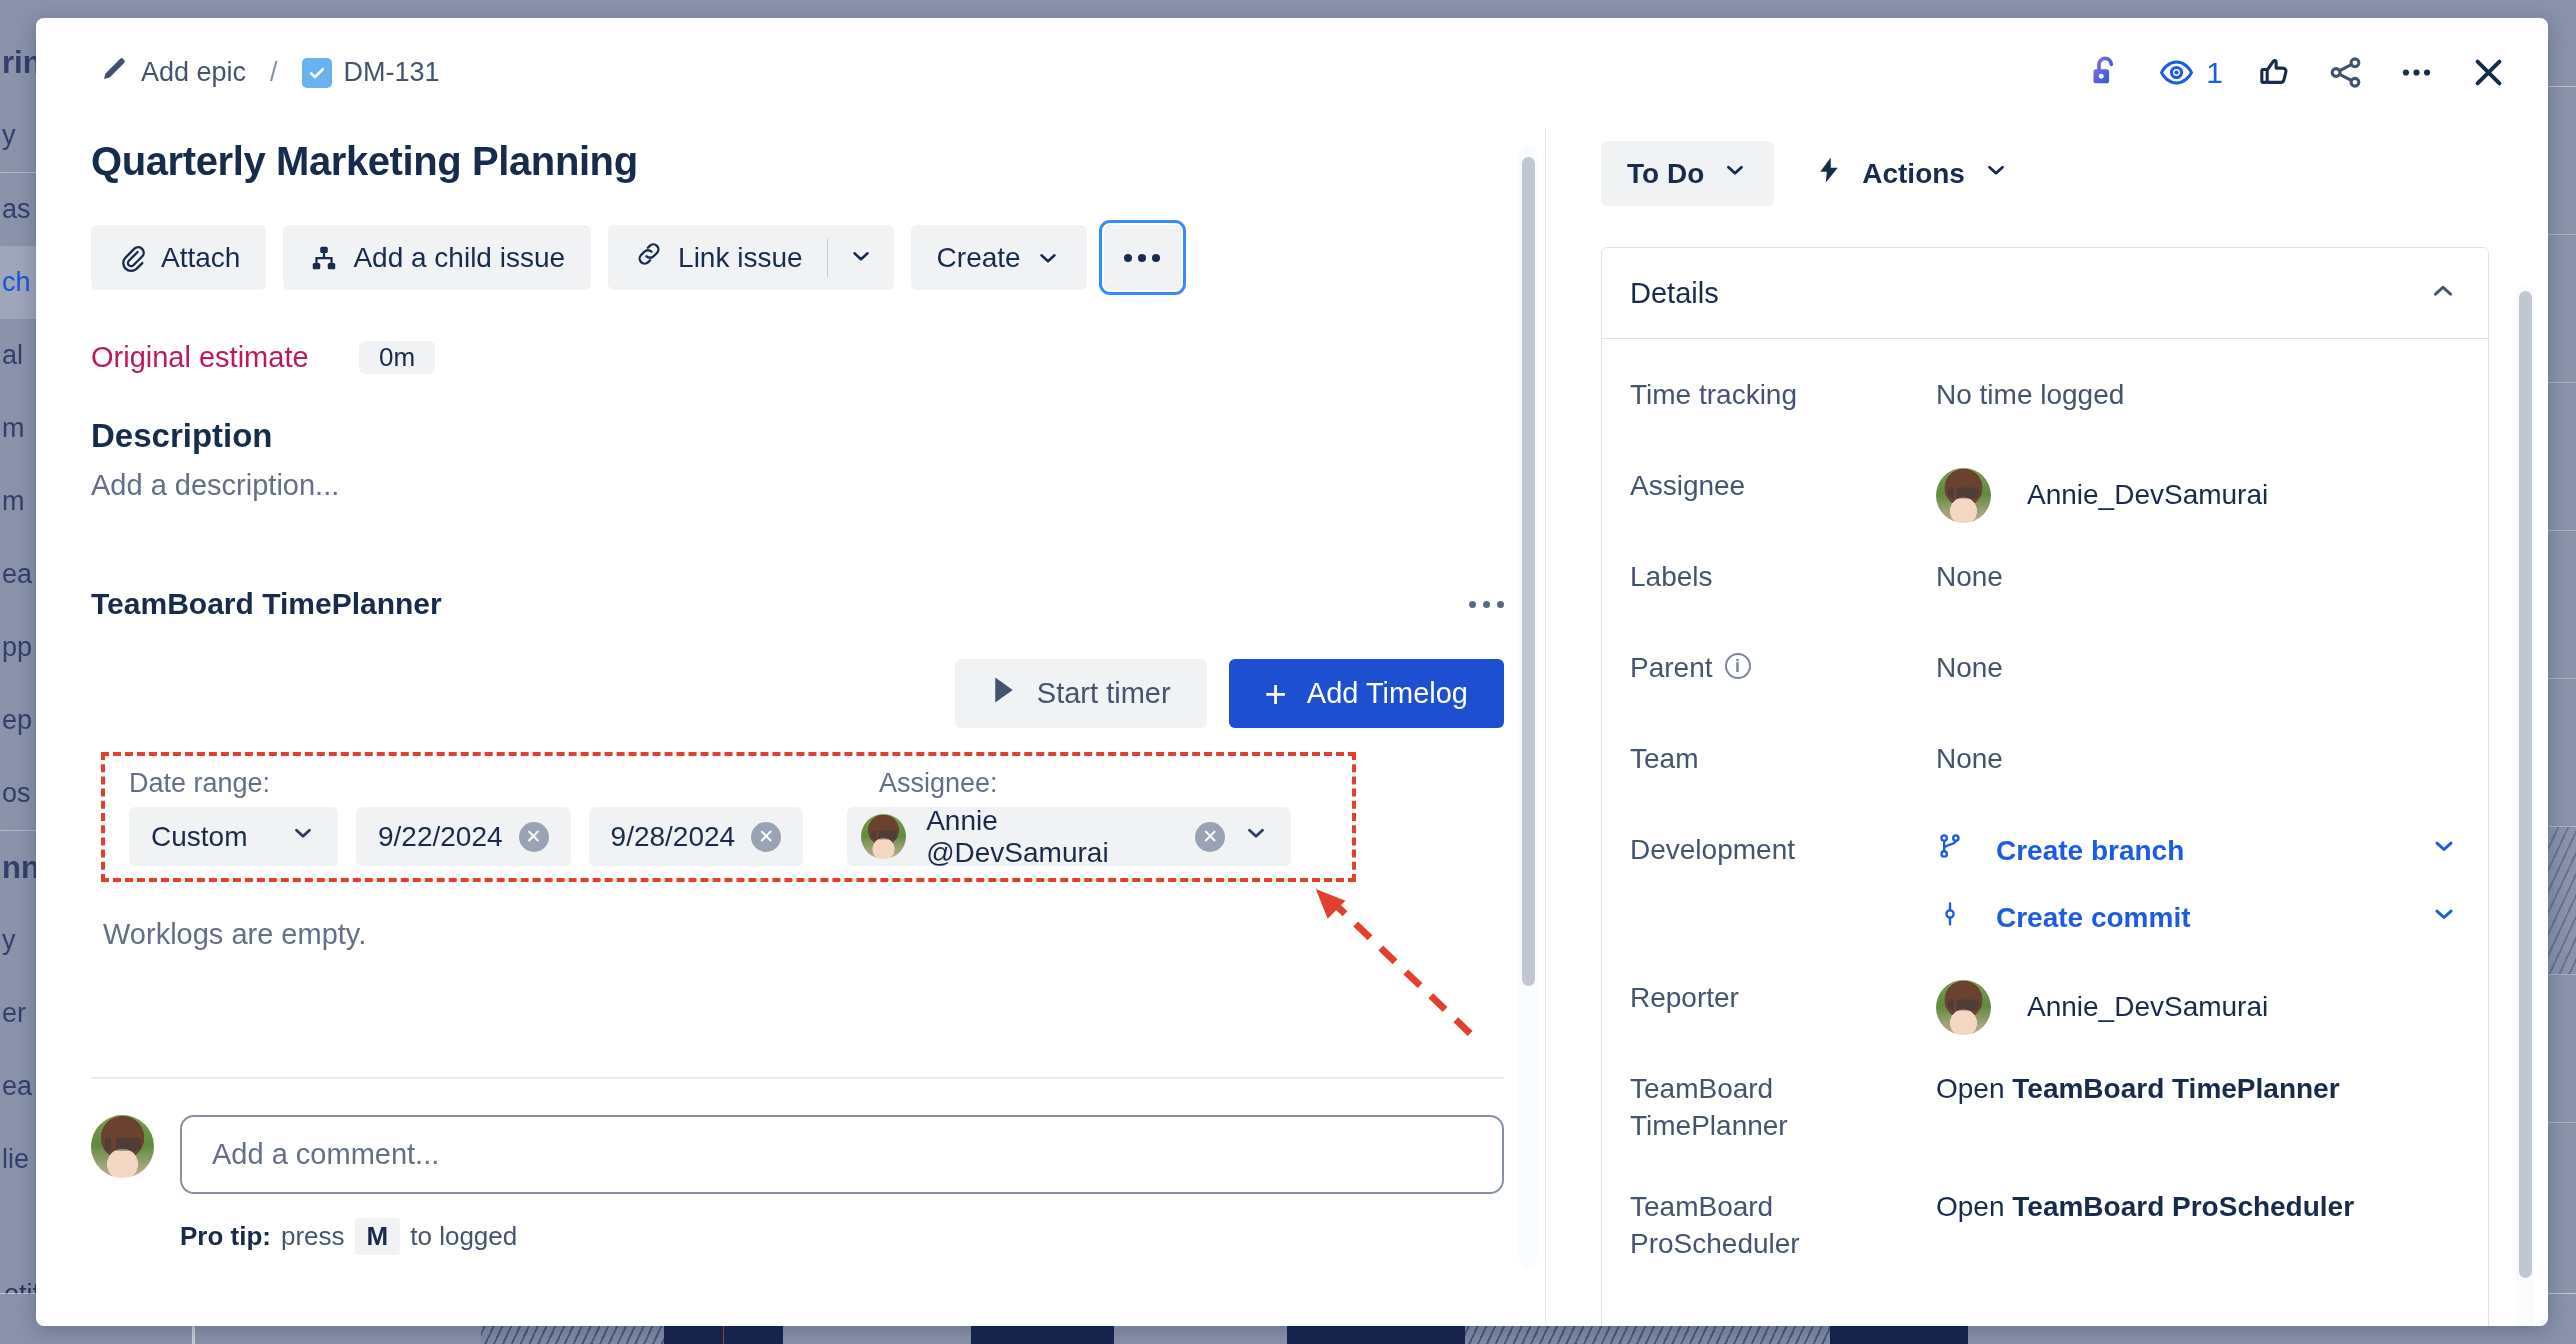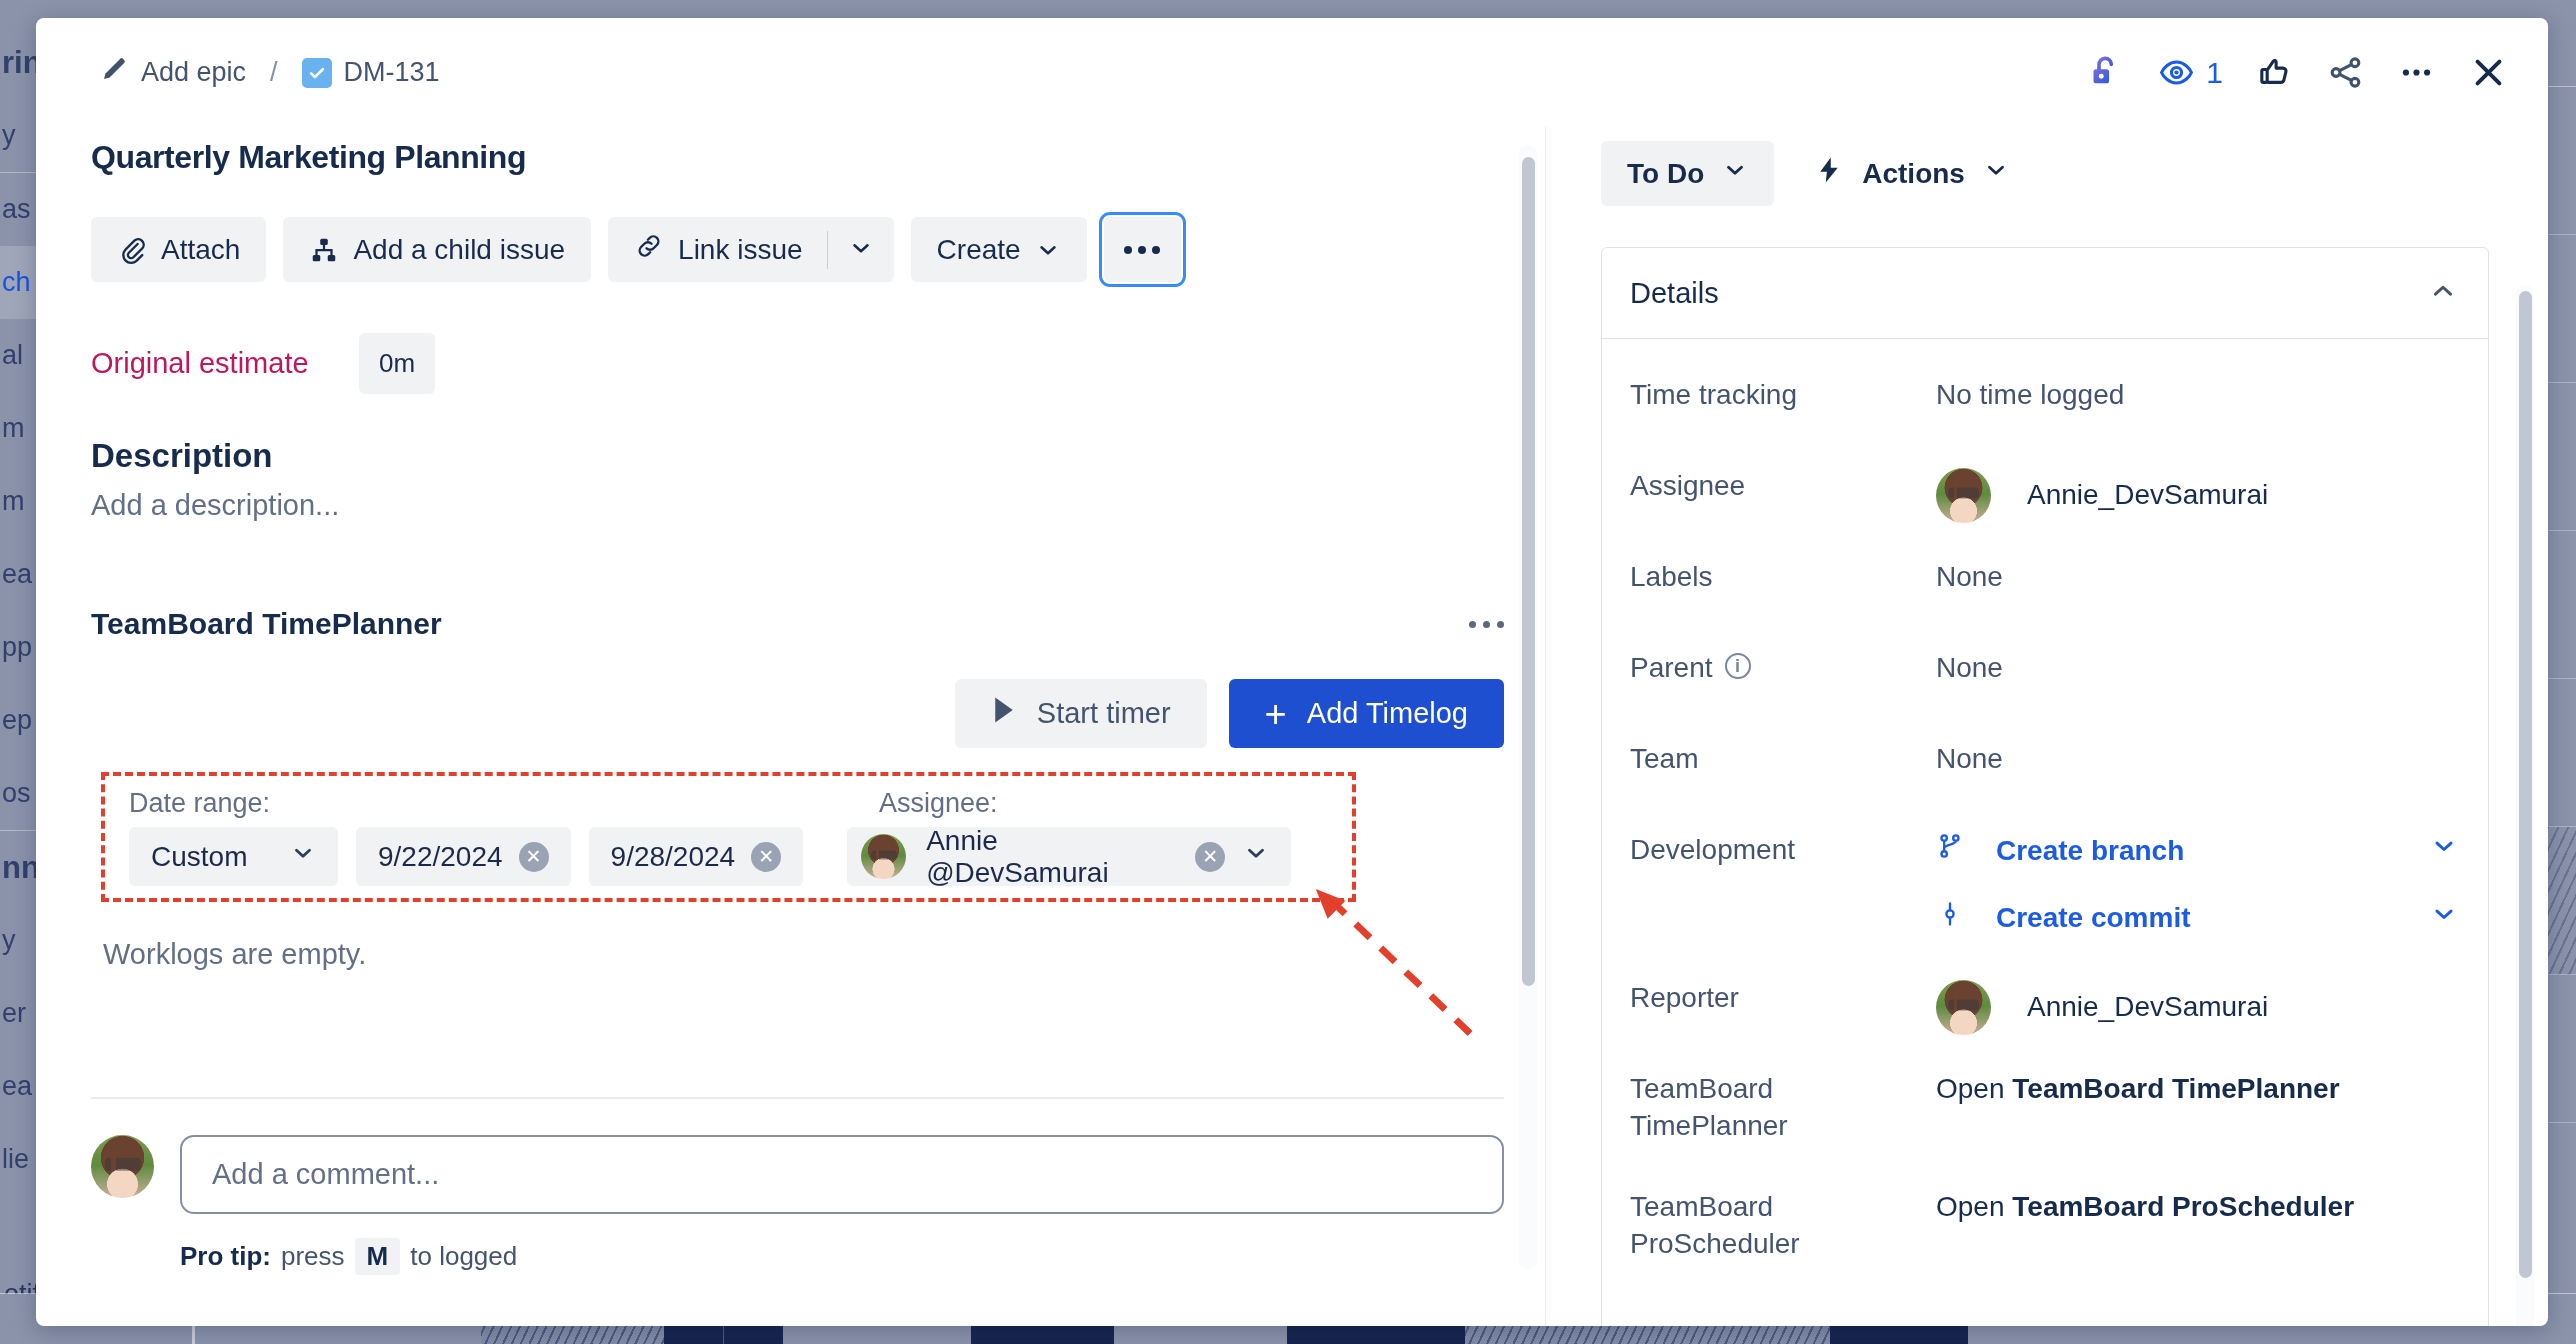--- a/index.html
+++ b/index.html
@@ -99,21 +99,21 @@
 
   
   #main-col {
     width: 1510px; height: 100%;
     position: relative;
     padding: 0 0 0 55px;
     border-right: 1px solid #ebecf0;
     overflow: hidden;
   }
   #issue-title {
-    font-size: 32px; font-weight: 700; color: #172b4d;
+    font-size: 40px; font-weight: 700; color: #172b4d;
     letter-spacing: -0.4px; margin-top: 12px;
   }
 
   #action-row { display: flex; align-items: center; gap: 17px; margin-top: 41px; }
   .abtn {
     height: 65px; background: #f1f2f4; border: none; border-radius: 6px;
     display: flex; align-items: center; gap: 14px;
     padding: 12px 26px; font-size: 28px; color: #172b4d;
     font-family: inherit; cursor: pointer;
   }
@@ -127,21 +127,21 @@
     width: 77px; height: 65px; border-radius: 6px; background: #f1f2f4;
     display: flex; align-items: center; justify-content: center; cursor: pointer;
     outline: 3px solid #388bff; outline-offset: 2px;
   }
   .dots { display: flex; gap: 6px; }
   .dots i { width: 8px; height: 8px; border-radius: 50%; background: #172b4d; display: block; }
 
   #estimate-row { display: flex; align-items: center; margin-top: 51px; }
   #estimate-label { font-size: 29px; color: #be185d; width: 268px; }
   .pill {
-    background: #f1f2f4; border-radius: 6px; padding: 15px 20px;
+    background: #f1f2f4; border-radius: 6px; padding: 1px 20px;
     font-size: 26px; color: #172b4d;
   }
 
   .sec-h { font-size: 33px; font-weight: 700; color: #172b4d; margin-top: 43px; }
   .placeholder-txt { font-size: 29px; color: #626f86; margin-top: 14px; }
 
   #tb-header { display: flex; align-items: center; justify-content: space-between;
       margin-top: 85px; padding-right: 41px; }
   #tb-title { font-size: 30px; font-weight: 700; color: #172b4d; }
   .tb-dots { display: flex; gap: 7px; cursor: pointer; }

